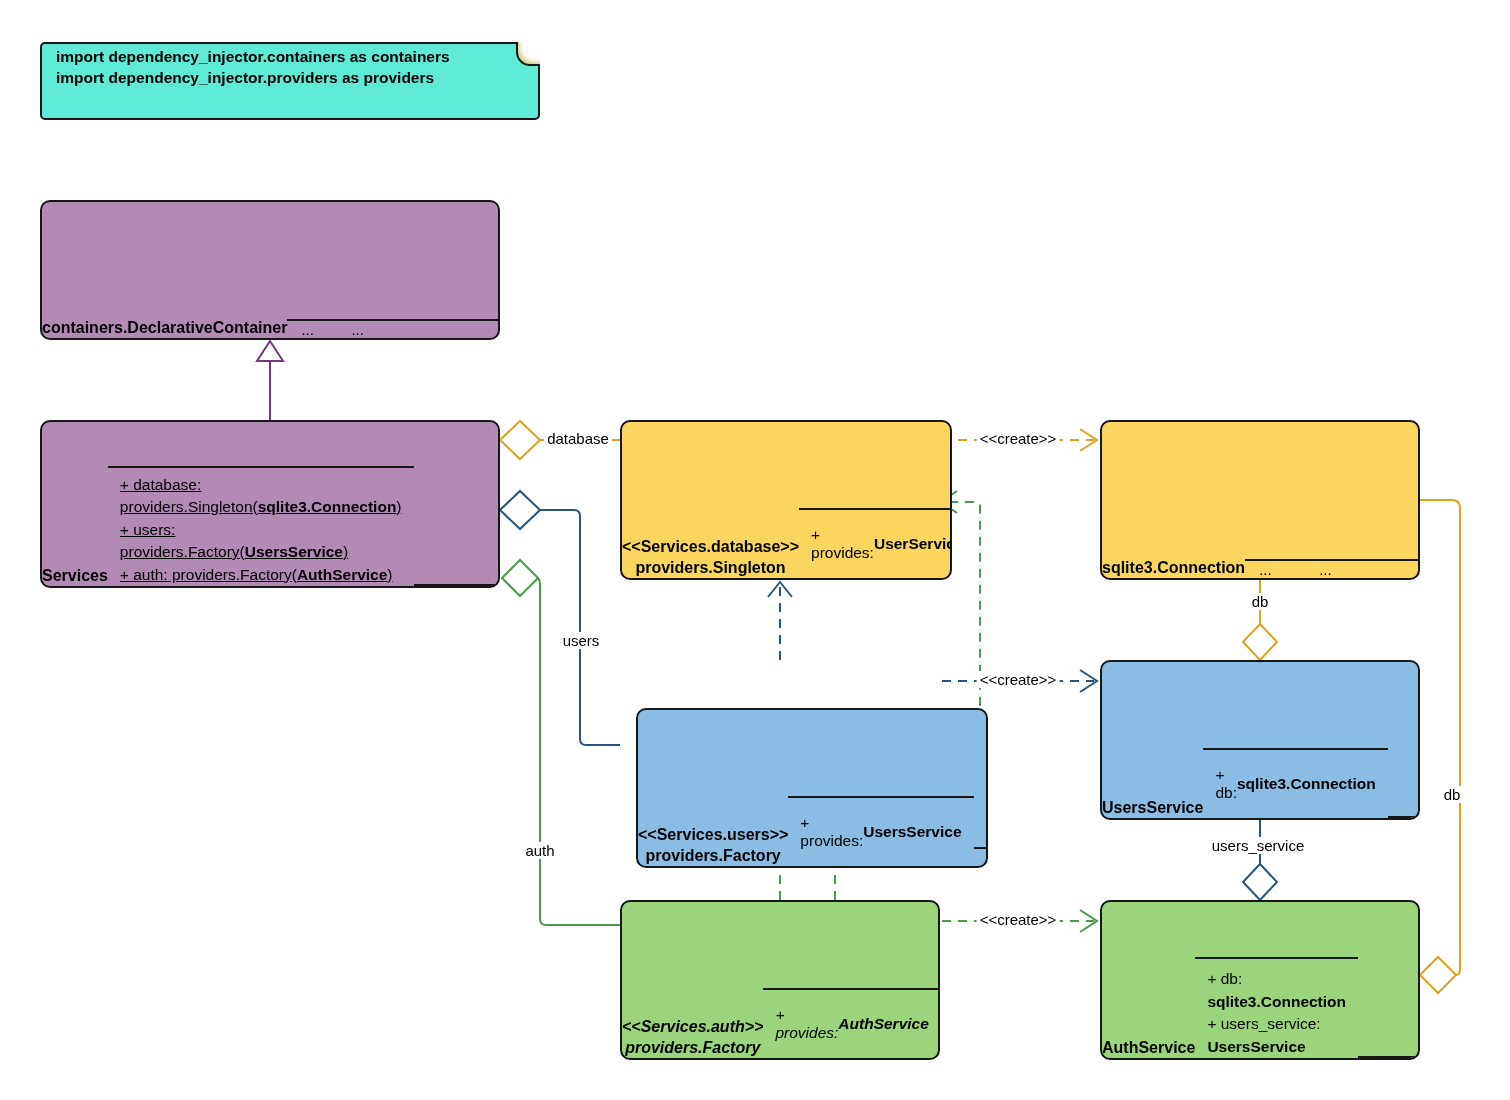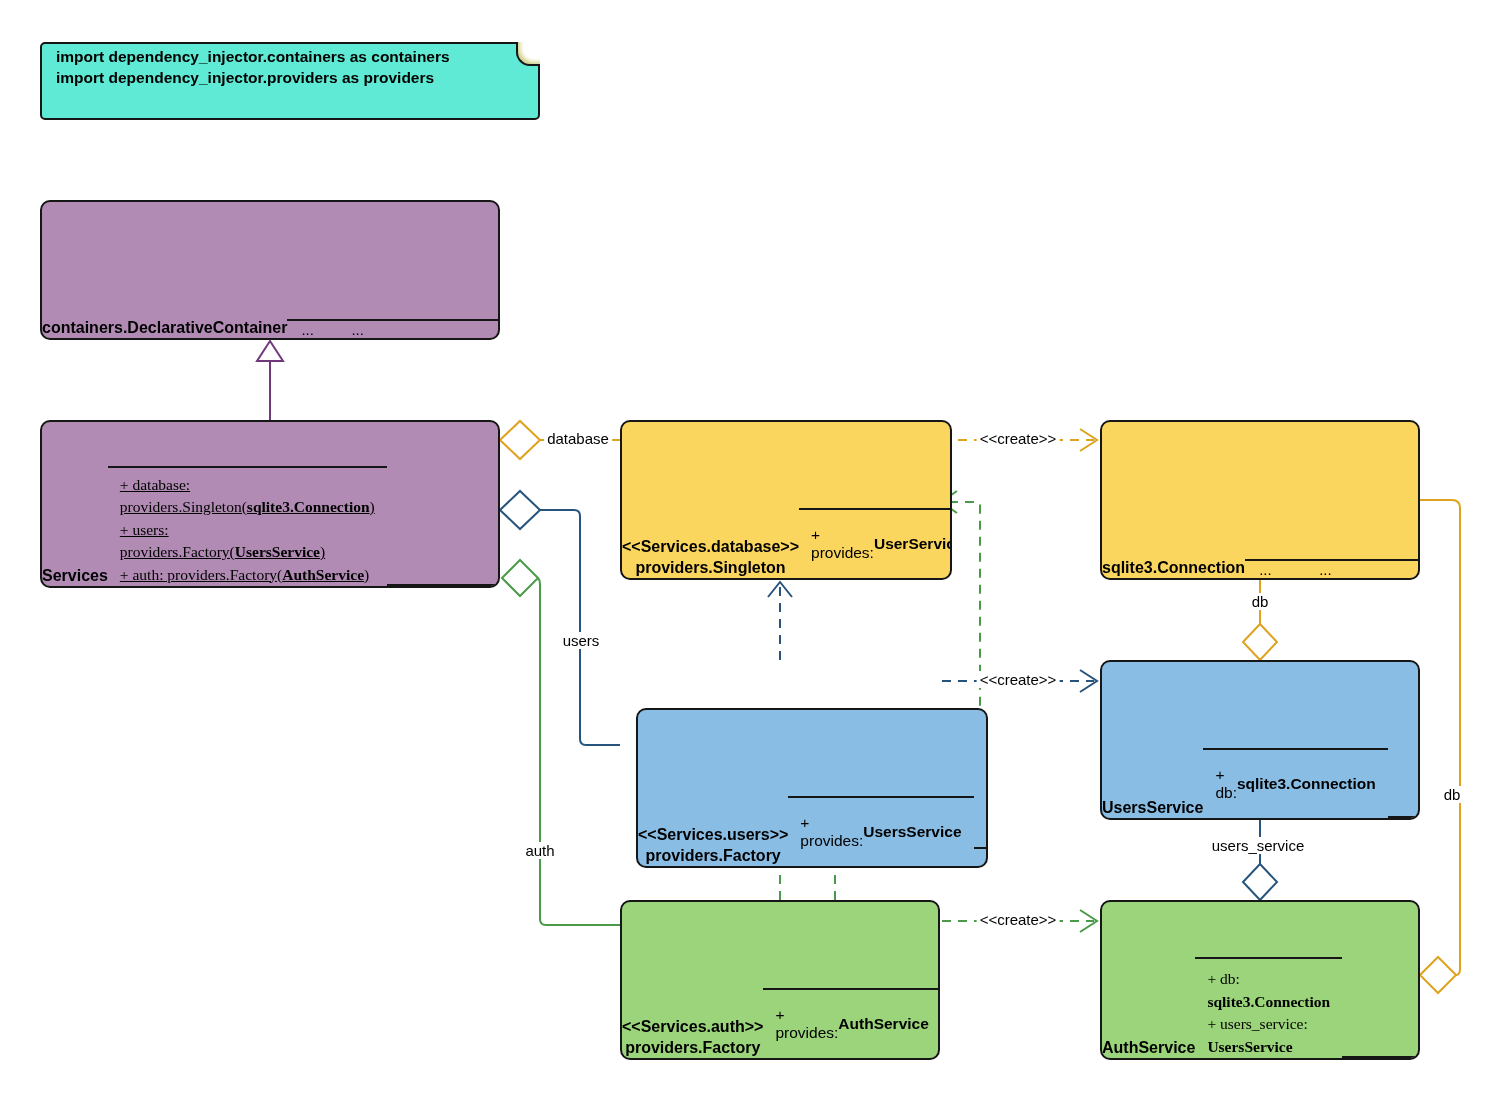--- a/index.html
+++ b/index.html
@@ -11,21 +11,21 @@
   .purple{background:#B18BB4;}
   .yellow{background:#FBD65F;}
   .blue{background:#89BDE3;}
   .green{background:#9BD47B;}
   .box-title{flex:0 0 40px;display:flex;flex-direction:column;align-items:center;justify-content:center;
              font-weight:bold;font-size:16px;text-align:center;line-height:1.28;}
   .box-title.tall{flex:0 0 60px;}
   .box-section{border-top:2px solid #161616;box-sizing:border-box;}
   .sec-grow{flex:1 1 auto;}
   .dots{display:flex;align-items:center;padding:0 14px;font-size:15px;}
-  .members{padding:6px 12px 0 12px;font-size:15.5px;line-height:22.5px;font-family:Liberation Serif, serif;}
+  .members{padding:6px 12px 0 12px;font-size:15.5px;line-height:22.5px;}
   .members .u{text-decoration:underline;}
   .prov-row{display:flex;align-items:center;padding:16px 12px;font-size:15.5px;}
   .edge-label{position:absolute;z-index:3;transform:translateX(-50%);background:#fff;
               padding:0 3px;font-size:15px;white-space:nowrap;}
   .note{position:absolute;left:40px;top:42px;width:500px;height:78px;z-index:2;
         background:#5eead4;border:2px solid #161616;border-radius:5px 16px 5px 5px;
         box-sizing:border-box;padding:2px 14px 0 14px;font-size:15.5px;font-weight:bold;
         line-height:21px;}
   .note::after{content:"";position:absolute;top:-2px;right:-2px;width:22px;height:22px;
         background:#fff;border-left:2.5px solid #161616;border-bottom:2.5px solid #161616;
@@ -166,21 +166,21 @@
 
 <div class="uml-box blue" style="left:1100px;top:660px;width:320px;height:160px;">
   <div class="box-title">UsersService</div>
   <div class="box-section prov-row" style="flex:0 0 66px;">
     <span>+ db: </span>
       <b>sqlite3.Connection</b>
   </div>
   <div class="box-section sec-grow"></div>
 </div>
 
-<div class="uml-box green" style="left:620px;top:900px;width:320px;height:160px;">
+<div class="uml-box green" style="left:620px;top:900px;width:320px;height:160px;font-style:italic;">
   <div class="box-title tall">
     <div>&lt;&lt;Services.auth&gt;&gt;</div>
     <div>providers.Factory</div>
   </div>
   <div class="box-section prov-row" style="flex:0 0 47px;">
     <span>+ provides: </span>
       <b>AuthService</b>
   </div>
   <div class="box-section dots sec-grow">...</div>
 </div>

